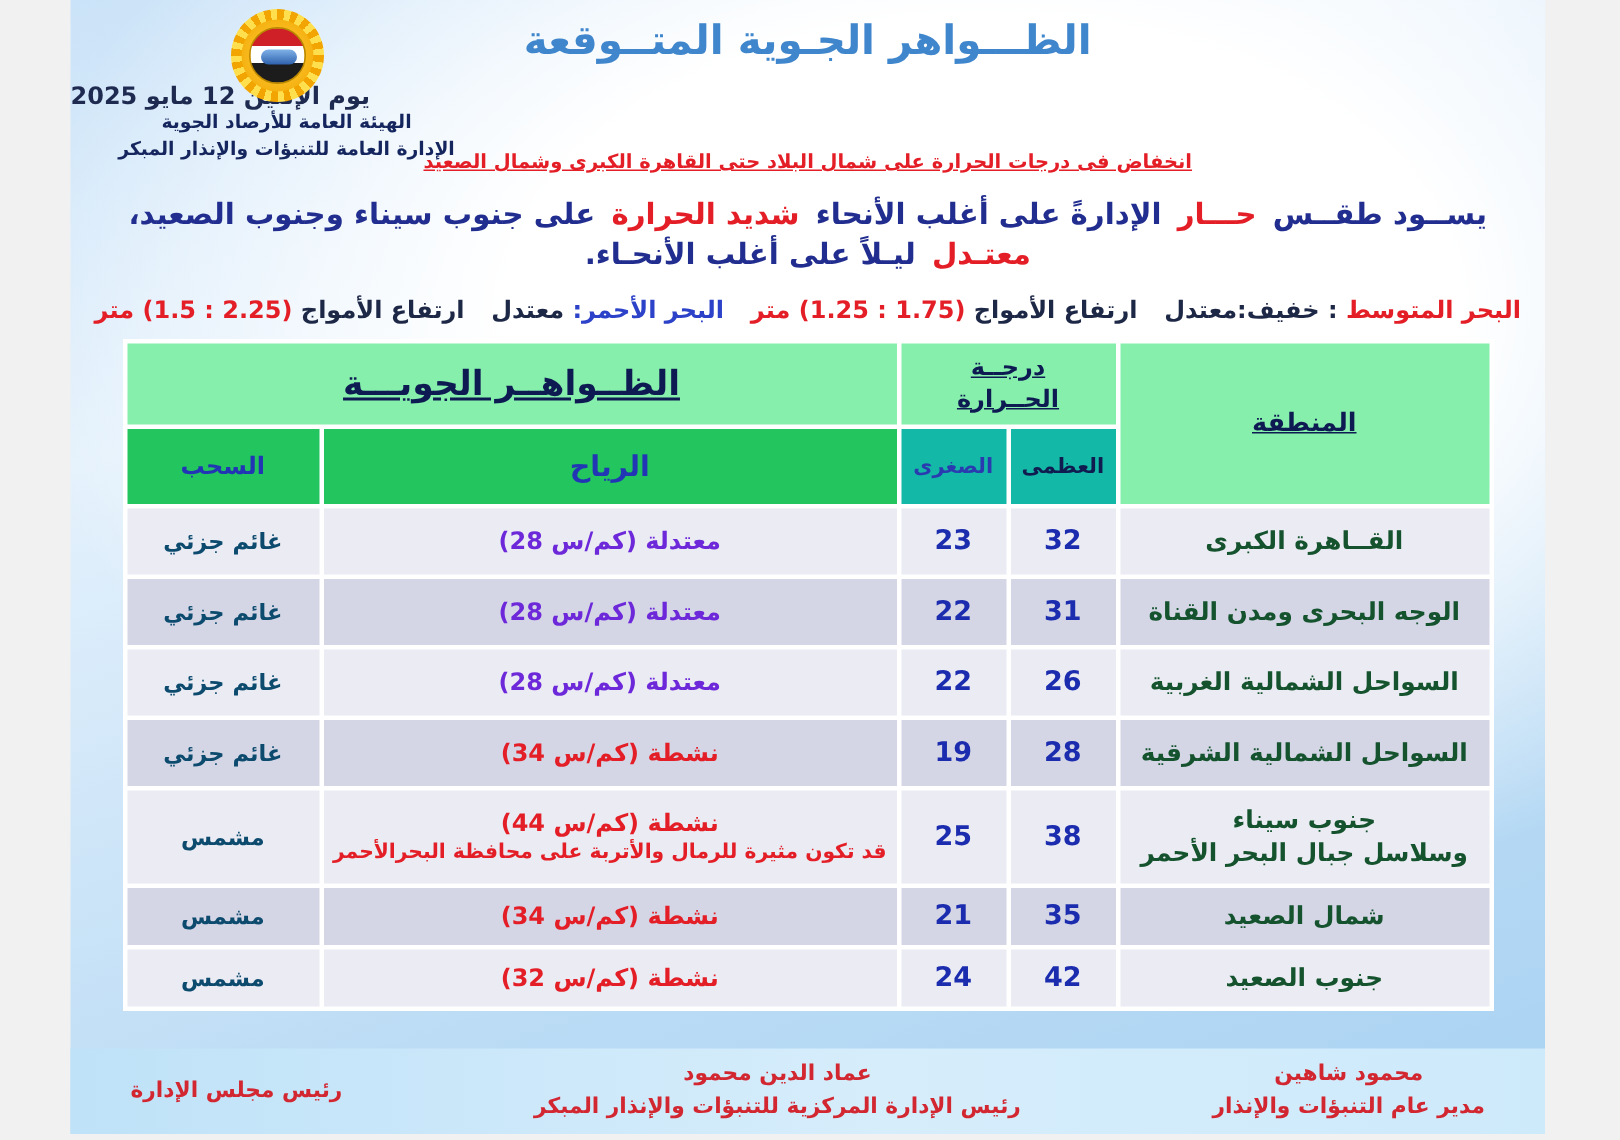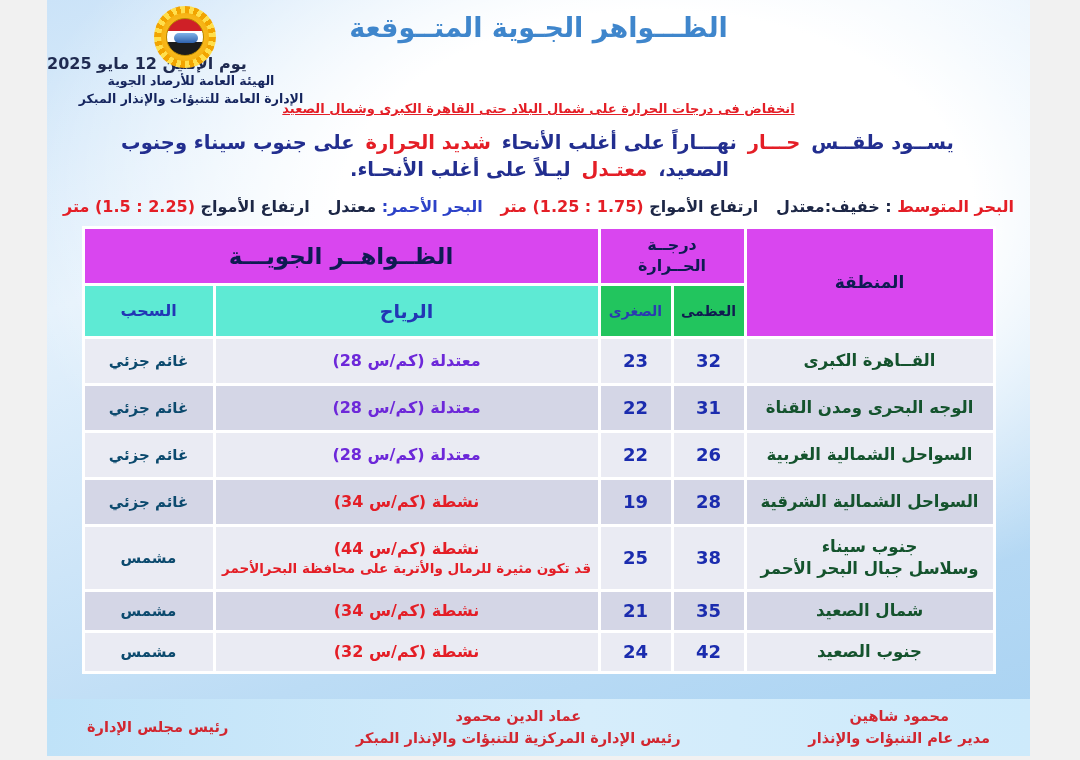--- a/index.html
+++ b/index.html
@@ -54,23 +54,23 @@
     display:flex; justify-content:space-between; align-items:center;
     margin-top:13px; padding:0 16px; font-size:16px; white-space:nowrap;
   }
   
   table.wtable {
     border-collapse:separate; border-spacing:3px;
     background:#ffffff; margin:10px auto 0 auto;
     table-layout:fixed; width:908px;
   }
   .wtable td, .wtable th { text-align:center; vertical-align:middle; padding:2px 4px; }
-  .hdr-purple { background:#d946ef; color:#0e1b52; }
-  .hdr-light  { background:#22c55e; }
-  .hdr-white  { background:#5eead4; color:#2236b5; }
+  .hdr-purple { background:#86efac; color:#0e1b52;text-decoration:underline; }
+  .hdr-light  { background:#14b8a6; }
+  .hdr-white  { background:#22c55e; color:#2236b5; }
   th.h-region { font-size:17px; }
   th.h-temp   { font-size:16px; white-space:pre-line; line-height:1.3; }
   th.h-phen   { font-size:23px; }
   th.h-max    { color:#101b50; font-size:14px; }
   th.h-min    { color:#2a3bb0; font-size:14px; }
   th.h-wind   { font-size:19px; }
   th.h-cloud  { font-size:16px; }
   tr.h-row1 { height:54px; }
   tr.h-row2 { height:50px; }
   tbody tr { height:44px; }
@@ -112,21 +112,21 @@
     </div>
   </div>
 
   <div class="title">الظـــواهر الجـوية المتــوقعة</div>
   <div class="date-line">يوم الإثنين 12 مايو 2025</div>
   <div class="headline">انخفاض فى درجات الحرارة على شمال البلاد حتى القاهرة الكبرى وشمال الصعيد</div>
 
   <div class="forecast">
     <span class="t-blue">يســود طقــس</span>
     <span class="t-red">حـــار</span>
-    <span class="t-blue">نهـــاراً على أغلب الأنحاء</span>
+    <span class="t-blue">الإدارةً على أغلب الأنحاء</span>
     <span class="t-red">شديد الحرارة</span>
     <span class="t-blue">على جنوب سيناء وجنوب الصعيد،</span>
     <span class="t-red">معتـدل</span>
     <span class="t-blue">ليـلاً على أغلب الأنحـاء.</span>
   </div>
 
   <div class="sea-line">
     <span>
       <span class="t-red">البحر المتوسط</span>
       <span class="t-navy">: خفيف:معتدل</span>

